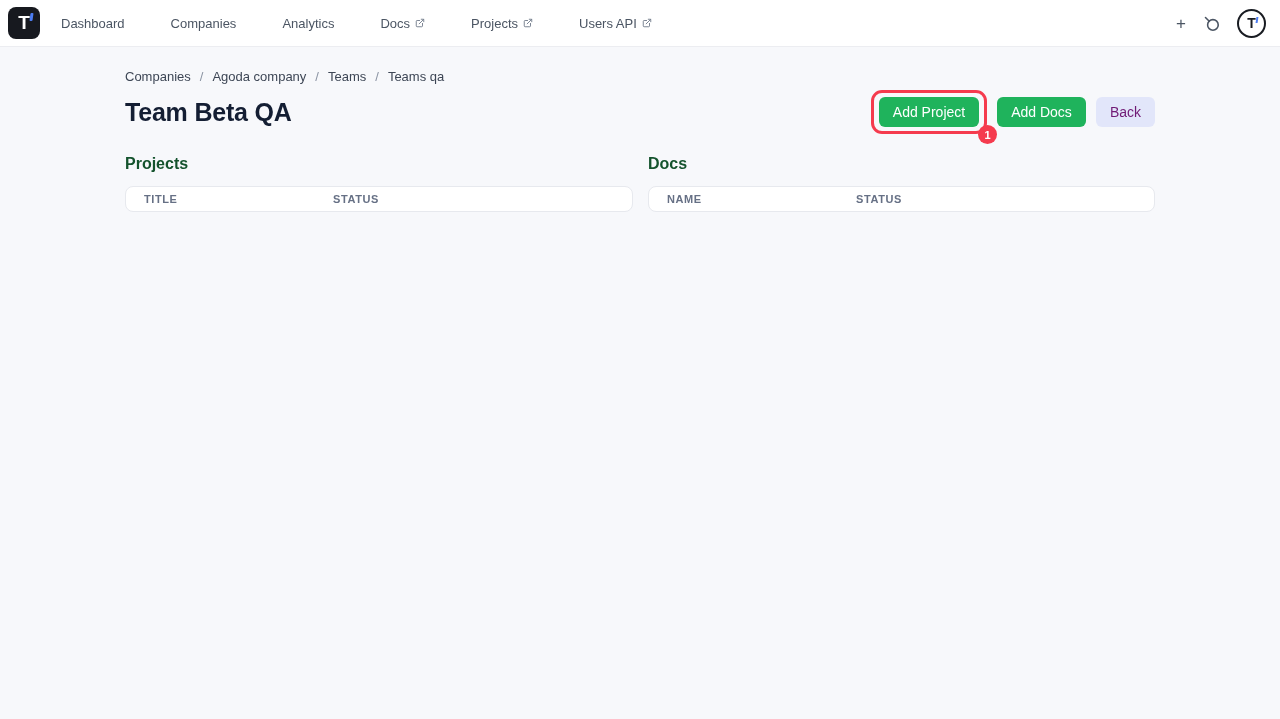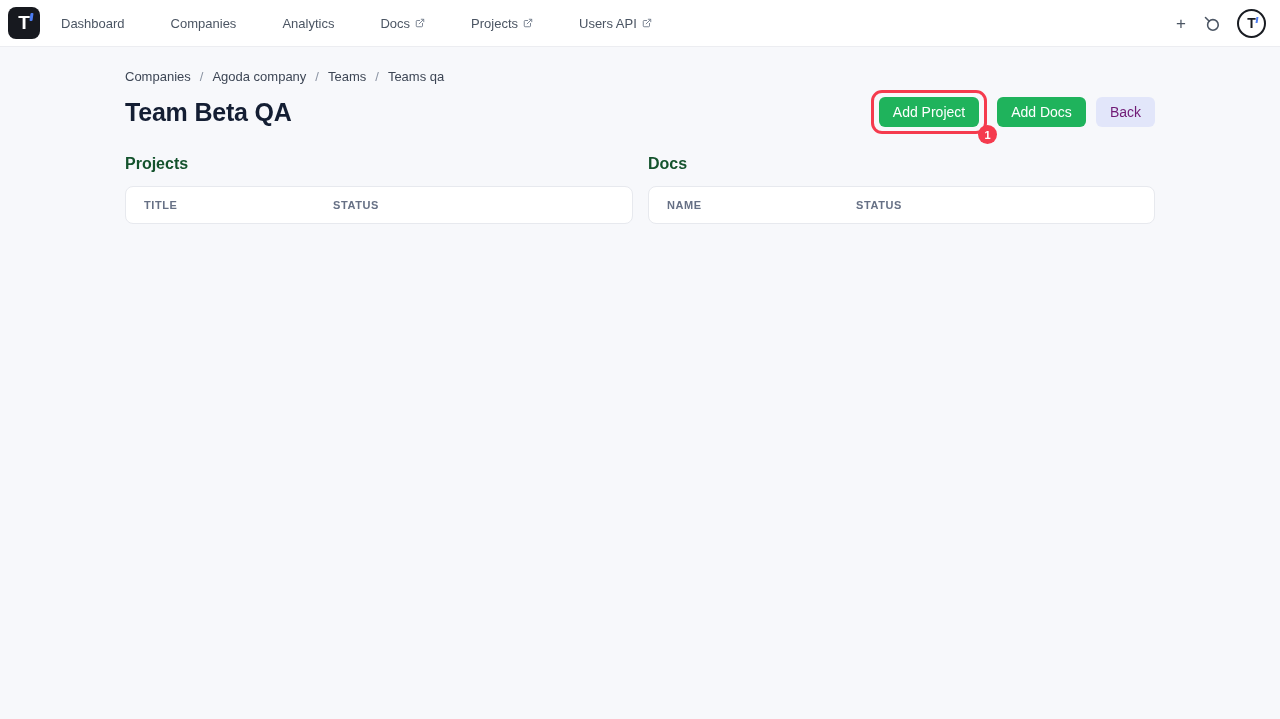--- a/index.html
+++ b/index.html
@@ -163,21 +163,21 @@
   .section-heading {
     font-size: 16px;
     font-weight: 700;
     color: #14532d;
   }
   .table-card {
     margin-top: 13px;
     background: #ffffff;
     border: 1px solid #e7e9ee;
     border-radius: 8px;
-    height: 38px;
+    height: 26px;
     display: flex;
     align-items: center;
   }
   .col-header {
     font-size: 11px;
     font-weight: 700;
     letter-spacing: 0.6px;
     color: #667085;
   }
   .col-1 { padding-left: 18px; width: 207px; flex: 0 0 auto; }

